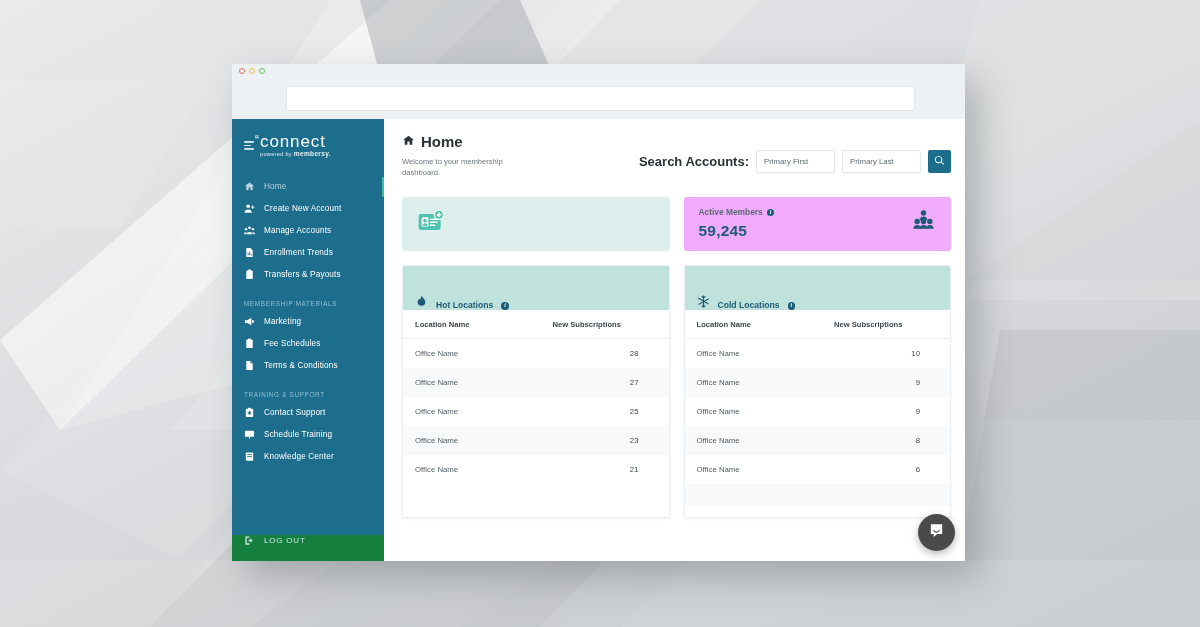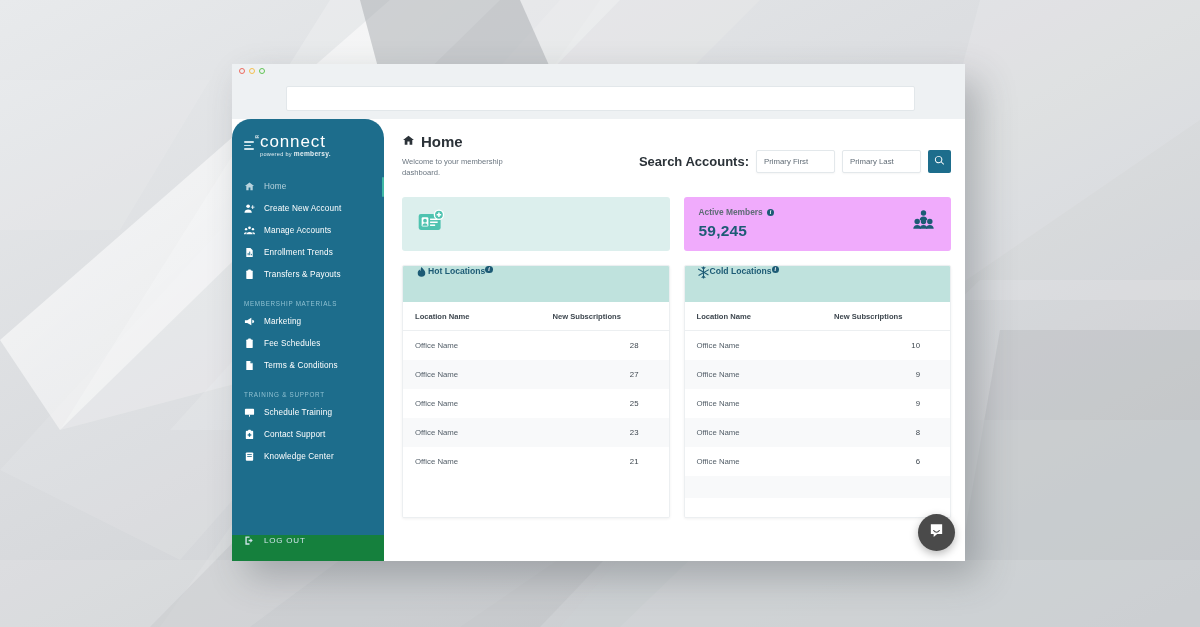--- a/index.html
+++ b/index.html
@@ -51,21 +51,20 @@
 
   
   #appbody { flex: 1; display: flex; min-height: 0; background: #fff; }
 
   
   #sidebar {
     width: 152px; flex: 0 0 152px;
     background: #1d6d8c;
     display: flex; flex-direction: column;
     position: relative;
-    border-radius: 19px;
   }
   #logo { padding: 14px 0 12px 12px; display: flex; align-items: center; gap: 6px; }
   #logo .burger { display: flex; flex-direction: column; gap: 2px; }
   #logo .burger i { display: block; height: 1.6px; background: #cfe3ea; border-radius: 1px; }
   #logo .burger i:nth-child(1) { width: 10px; }
   #logo .burger i:nth-child(2) { width: 7px; }
   #logo .burger i:nth-child(3) { width: 10px; }
   .logo-text { line-height: 1; }
   .logo-main {
     font-size: 17px; color: #fff; letter-spacing: .9px;
@@ -153,22 +152,22 @@
 
   
   #panels { display: flex; gap: 14px; margin-top: 14px; }
   .panel {
     flex: 1; min-width: 0; background: #fff;
     border: 1px solid #eceff1; border-radius: 2px;
     box-shadow: 0 1px 3px rgba(0,0,0,.06);
     display: flex; flex-direction: column; height: 253px; overflow: hidden;
   }
   .panel-head {
-    height: 36px; background: #bfe2dd;
-    display: flex; align-items: flex-start; gap: 0; padding-left: 12px;
+    height: 44px; background: #bfe2dd;
+    display: flex; align-items: flex-end; gap: 8px; padding-left: 12px;
     font-size: 8.6px; font-weight: 700; color: #1d5b75;
   }
   .panel-head svg { width: 13px; height: 13px; fill: #1d5b75; }
   .panel-head .info-dot { background: #1d5b75; }
   table { width: 100%; border-collapse: collapse; }
   th {
     font-size: 7.6px; font-weight: 700; color: #3e474f;
     text-align: left; padding: 10px 12px 9px; border-bottom: 1px solid #eceff1;
     background: #fff;
   }
@@ -343,38 +342,38 @@
               </svg>
             </span>
           <span>Terms &amp; Conditions</span>
         </div>
 
         <div class="nav-section">TRAINING &amp; SUPPORT</div>
 
         <div class="nav-item">
           <span class="nav-ico">
               <svg viewBox="0 0 24 24">
-                <rect x="2" y="4" width="20" height="13" rx="2"></rect>
-                <path d="M11 17h2v4h-2z"></path>
-                <path d="M6 21l5-4 5 4z" opacity=".0"></path>
-              </svg>
-            </span>
-          <span>Schedule Training</span>
-        </div>
-
-        <div class="nav-item">
-          <span class="nav-ico">
-              <svg viewBox="0 0 24 24">
                 <rect x="4" y="4" width="16" height="18" rx="2"></rect>
                 <rect x="9" y="1.5" width="6" height="4" rx="1"></rect>
                 <rect x="10.6" y="9" width="2.8" height="8" fill="#1d6d8c"></rect>
                 <rect x="8" y="11.6" width="8" height="2.8" fill="#1d6d8c"></rect>
               </svg>
             </span>
           <span>Contact Support</span>
+        </div>
+
+        <div class="nav-item">
+          <span class="nav-ico">
+              <svg viewBox="0 0 24 24">
+                <rect x="2" y="4" width="20" height="13" rx="2"></rect>
+                <path d="M11 17h2v4h-2z"></path>
+                <path d="M6 21l5-4 5 4z" opacity=".0"></path>
+              </svg>
+            </span>
+          <span>Schedule Training</span>
         </div>
 
         <div class="nav-item">
           <span class="nav-ico">
               <svg viewBox="0 0 24 24">
                 <rect x="4" y="3" width="16" height="18" rx="2"></rect>
                 <rect x="7" y="7" width="10" height="1.8" fill="#1d6d8c"></rect>
                 <rect x="7" y="11" width="10" height="1.8" fill="#1d6d8c"></rect>
               </svg>
             </span>

